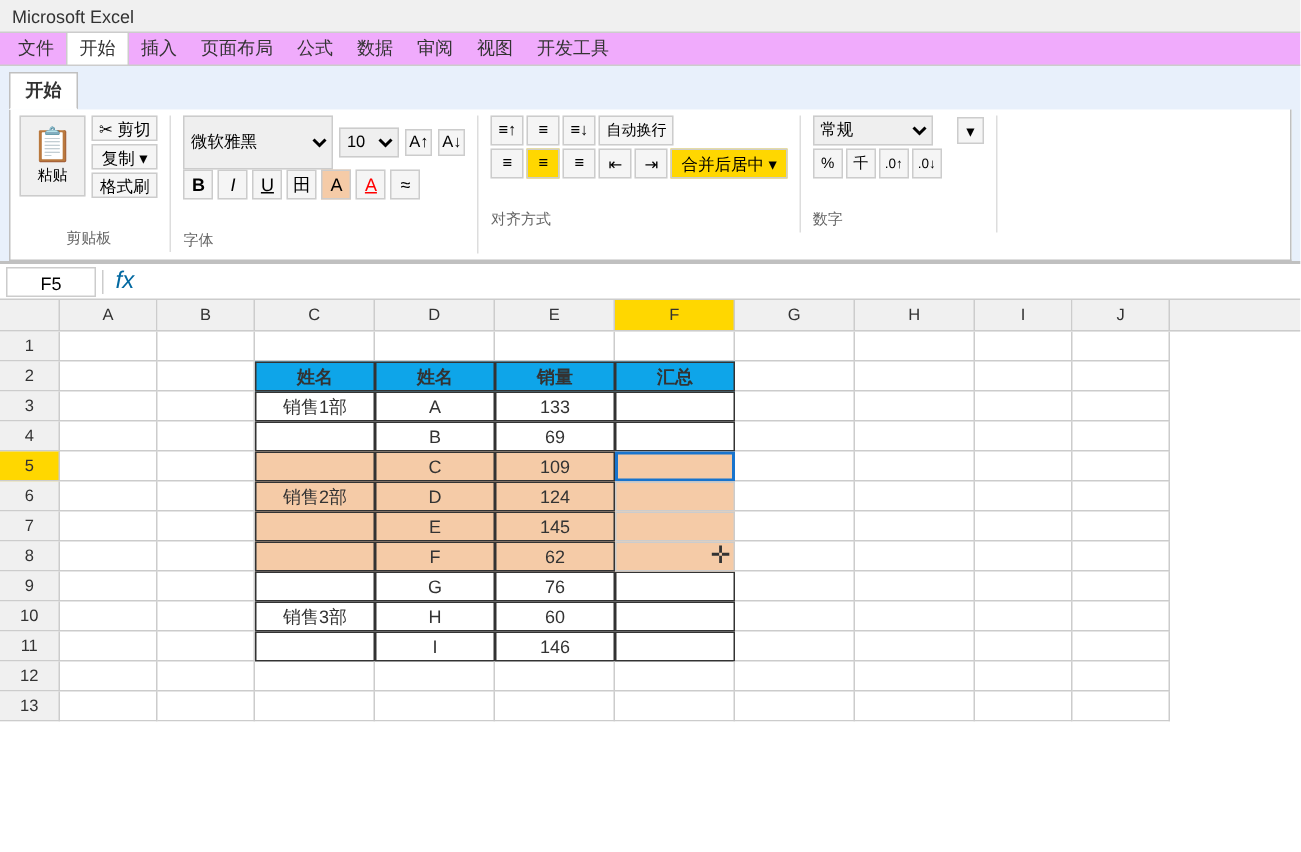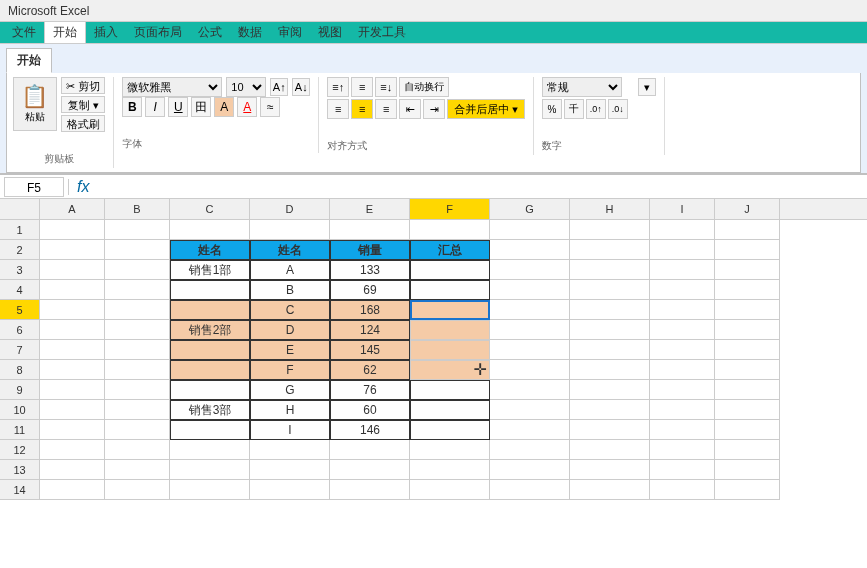--- a/index.html
+++ b/index.html
@@ -2,35 +2,35 @@
 <html><head>
   <meta charset="utf-8">
   <style>
     * { box-sizing: border-box; margin: 0; padding: 0; }
     body { font-family: '微软雅黑', 'Microsoft YaHei', Arial, sans-serif; font-size: 12px; background: #fff; overflow: hidden; }
 
     
     .title-bar { height: 22px; background: #f0f0f0; display: flex; align-items: center; padding: 0 8px; font-size: 12px; color: #333; border-bottom: 1px solid #ccc; }
 
     
-    .menu-bar { height: 22px; background: #14b8a6; display: flex; align-items: center; padding: 0 4px; border-bottom: 1px solid #ccc; }
+    .menu-bar { height: 22px; background: #f0abfc; display: flex; align-items: center; padding: 0 4px; border-bottom: 1px solid #ccc; }
     .menu-bar span { padding: 2px 8px; font-size: 12px; cursor: pointer; color: #333; }
 
     
     .ribbon { background: #e8f0fb; border-bottom: 2px solid #c0c0c0; padding: 4px 6px 0 6px; }
     .ribbon-tabs { display: flex; gap: 0; margin-bottom: 0; }
     .ribbon-tab { padding: 3px 10px; font-size: 12px; cursor: pointer; border: 1px solid transparent; border-bottom: none; color: #333; }
     .ribbon-tab.active { background: #fff; border: 1px solid #c0c0c0; border-bottom: 1px solid #fff; font-weight: bold; }
     .ribbon-content { background: #fff; border: 1px solid #c0c0c0; border-top: none; padding: 4px 6px; display: flex; gap: 8px; align-items: flex-start; min-height: 80px; }
     .ribbon-group-label { font-size: 10px; color: #666; margin-top: 20px; }
     .paste-btn { width: 44px; height: 54px; background: #f0f0f0; border: 1px solid #ccc; display: flex; flex-direction: column; align-items: center; justify-content: center; cursor: pointer; font-size: 10px; }
     .small-btns { display: flex; flex-direction: column; gap: 2px; }
     .small-btn { height: 17px; padding: 1px 4px; font-size: 11px; cursor: pointer; background: #f5f5f5; border: 1px solid #ccc; white-space: nowrap; }
     .font-row1 { display: flex; align-items: center; gap: 4px; }
-    .font-select { width: 100px; height: 20px; font-size: 11px; border: 1px solid #ccc; }
+    .font-select { width: 100px; height: 36px; font-size: 11px; border: 1px solid #ccc; }
     .font-size-select { width: 40px; height: 20px; font-size: 11px; border: 1px solid #ccc; }
     .font-btn { width: 18px; height: 18px; font-size: 11px; cursor: pointer; background: #f5f5f5; border: 1px solid #ccc; display: flex; align-items: center; justify-content: center; }
     .font-row2 { display: flex; align-items: center; gap: 3px; }
     .fmt-btn { width: 20px; height: 20px; font-size: 12px; cursor: pointer; background: #f5f5f5; border: 1px solid #ccc; display: flex; align-items: center; justify-content: center; }
     .align-row { display: flex; gap: 2px; }
     .align-btn { width: 22px; height: 20px; font-size: 11px; cursor: pointer; background: #f5f5f5; border: 1px solid #ccc; display: flex; align-items: center; justify-content: center; }
     .align-btn.active { background: #ffd700; }
     .merge-btn { padding: 1px 6px; font-size: 11px; cursor: pointer; background: #ffd700; border: 1px solid #ccc; }
     .number-select { width: 80px; height: 20px; font-size: 11px; border: 1px solid #ccc; }
 
@@ -249,21 +249,21 @@
       <div class="cell w-i"></div>
       <div class="cell w-j"></div>
     </div>
 
     <div class="row">
       <div class="row-num active">5</div>
       <div class="cell w-a"></div>
       <div class="cell w-b"></div>
       <div class="cell orange-bg data-cell w-c" style="border:1px solid #333;"></div>
       <div class="cell orange-bg data-cell w-d" style="border:1px solid #333;">C</div>
-      <div class="cell orange-bg data-cell w-e" style="border:1px solid #333;">168</div>
+      <div class="cell orange-bg data-cell w-e" style="border:1px solid #333;">109</div>
       <div class="cell selected-orange w-f" style="border:2px solid #1874cd;"></div>
       <div class="cell w-g"></div>
       <div class="cell w-h"></div>
       <div class="cell w-i"></div>
       <div class="cell w-j"></div>
     </div>
 
     <div class="row">
       <div class="row-num">6</div>
       <div class="cell w-a"></div>
@@ -369,27 +369,14 @@
       <div class="cell w-b"></div>
       <div class="cell w-c"></div>
       <div class="cell w-d"></div>
       <div class="cell w-e"></div>
       <div class="cell w-f"></div>
       <div class="cell w-g"></div>
       <div class="cell w-h"></div>
       <div class="cell w-i"></div>
       <div class="cell w-j"></div>
     </div>
-    <div class="row">
-      <div class="row-num">14</div>
-      <div class="cell w-a"></div>
-      <div class="cell w-b"></div>
-      <div class="cell w-c"></div>
-      <div class="cell w-d"></div>
-      <div class="cell w-e"></div>
-      <div class="cell w-f"></div>
-      <div class="cell w-g"></div>
-      <div class="cell w-h"></div>
-      <div class="cell w-i"></div>
-      <div class="cell w-j"></div>
-    </div>
   </div>
 </div>
 
 </body></html>

